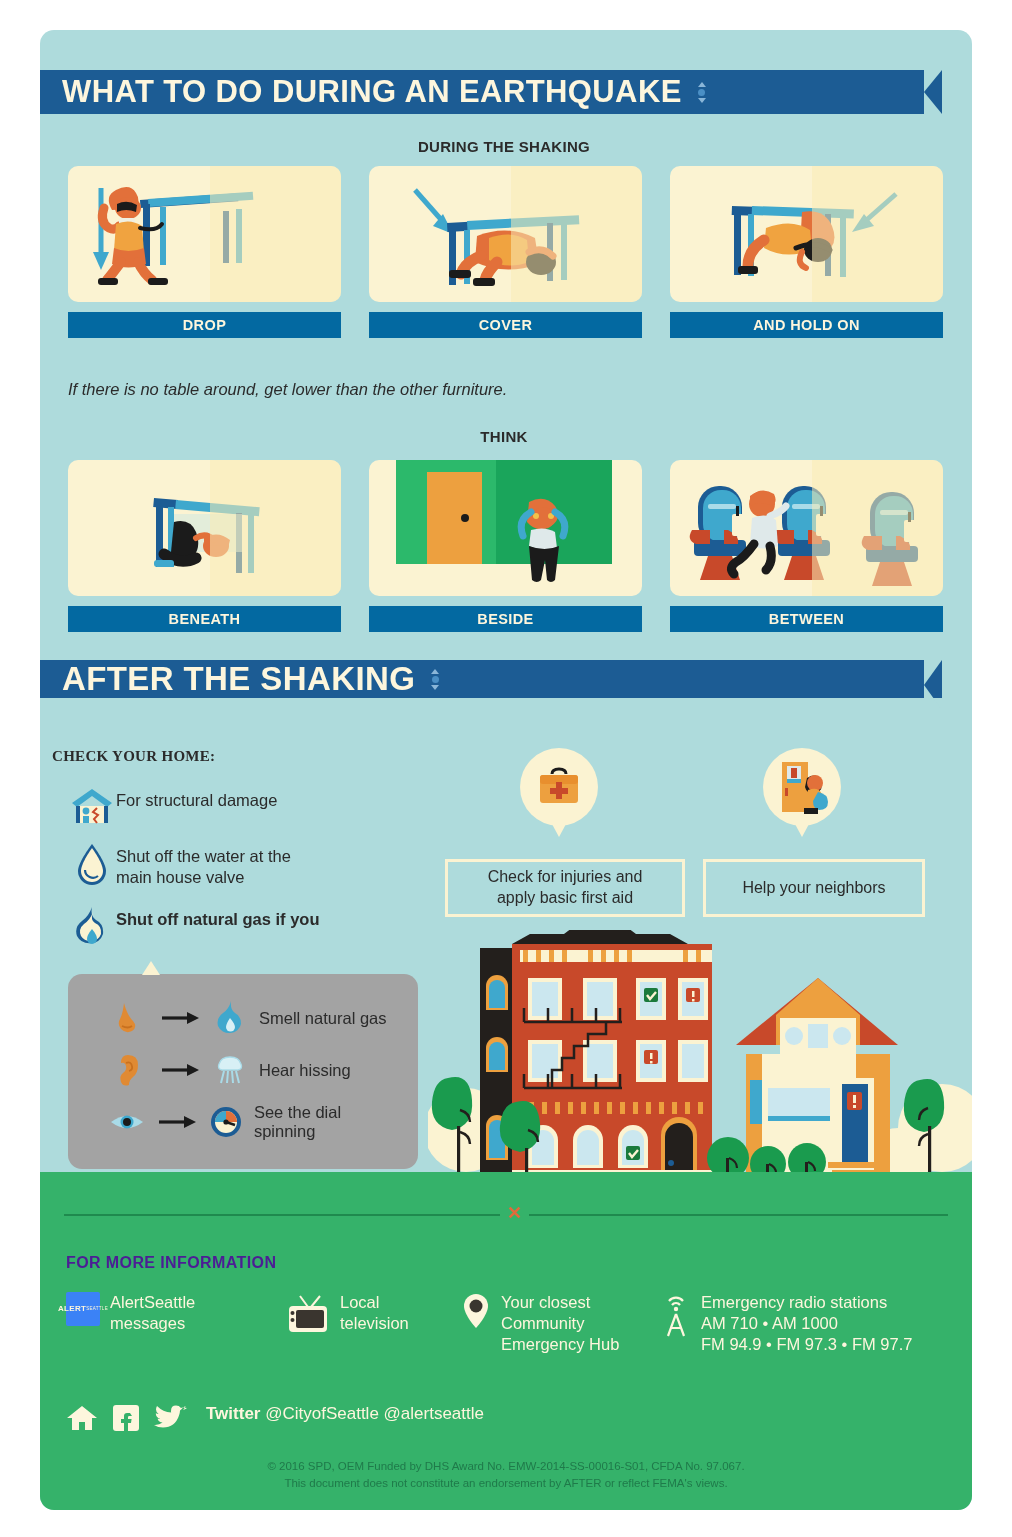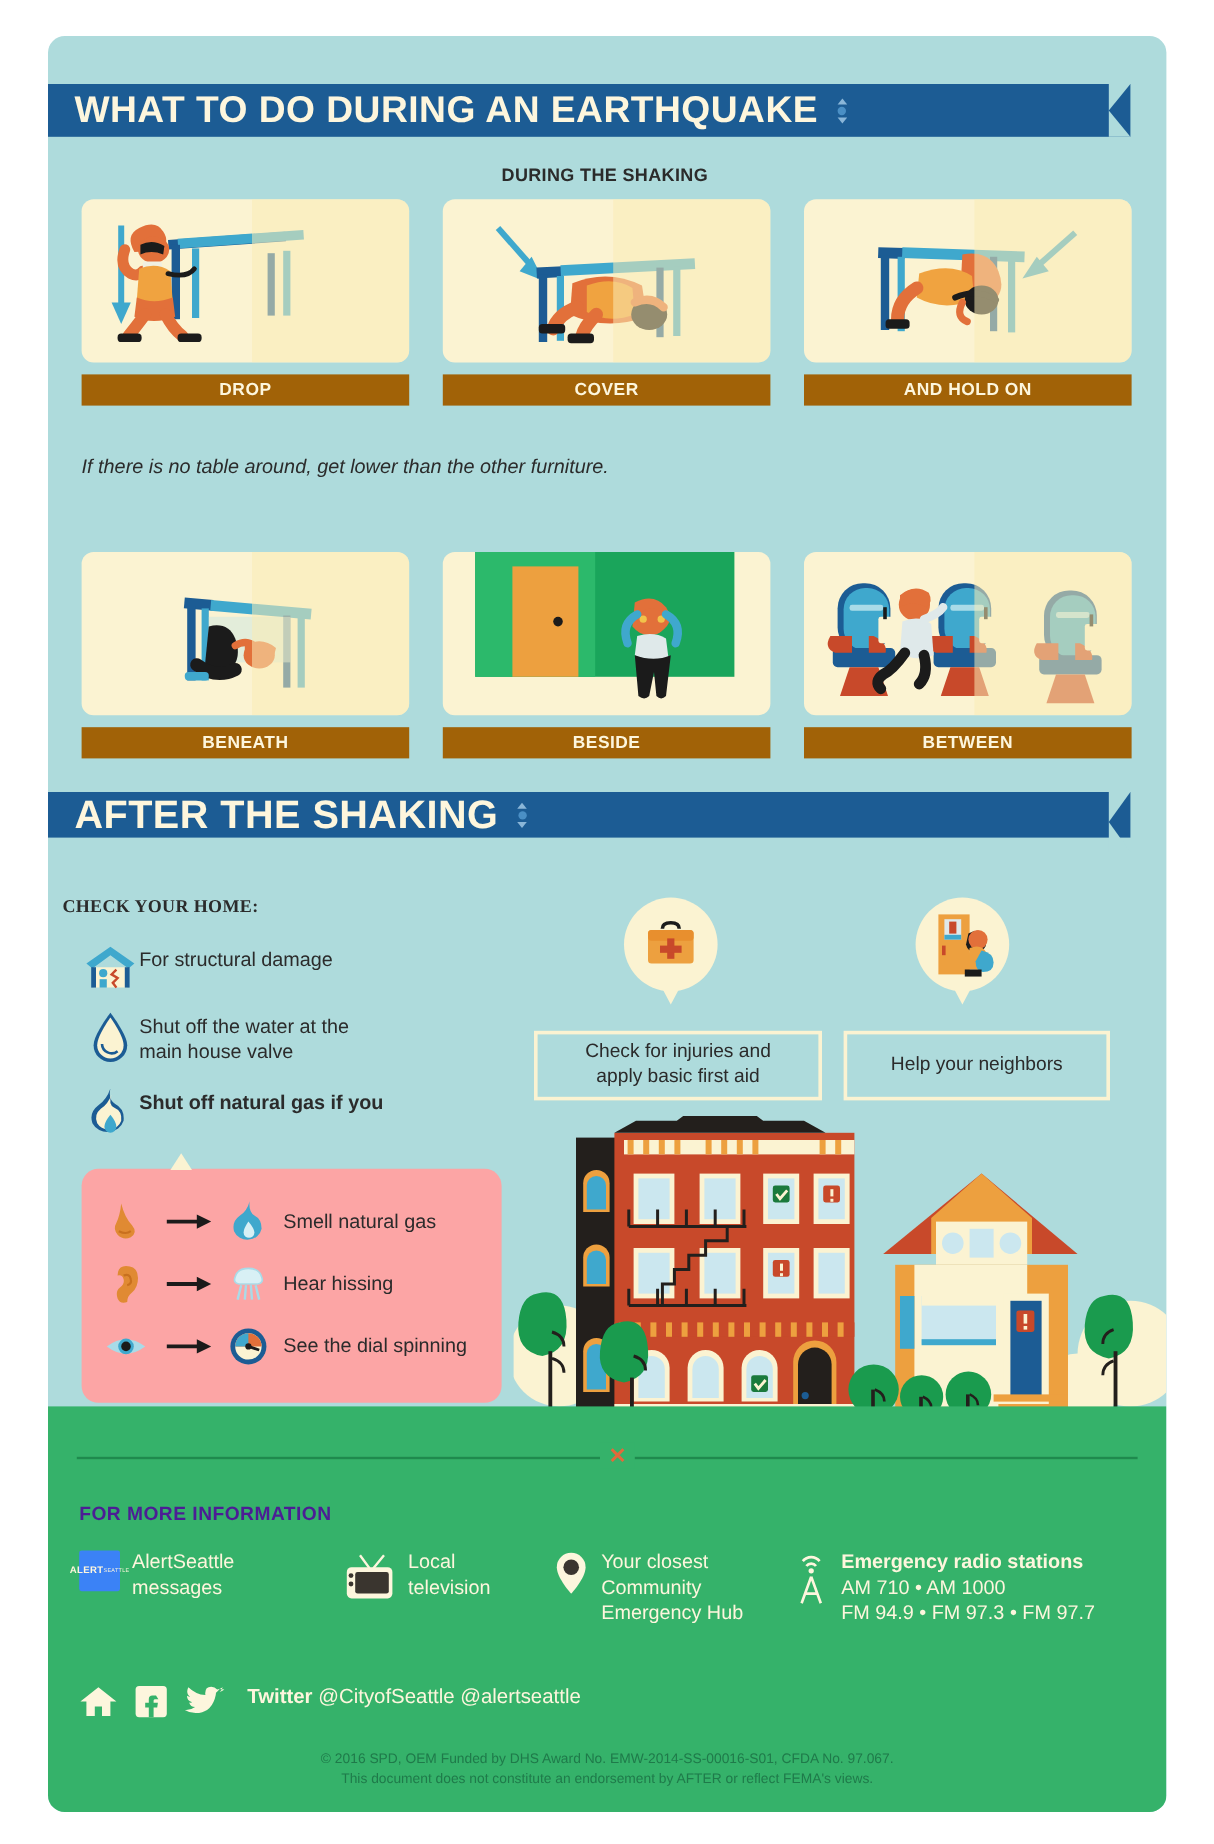--- a/index.html
+++ b/index.html
@@ -52,21 +52,21 @@
   .seclabel .rule { flex: 1; height: 2px; background: #2b2b2b; margin-left: 14px; }
 
   
   .panel { position: absolute; width: 273px; }
   .panel .art {
     height: 136px; background: #fbf3d2; border-radius: 10px;
     position: relative; overflow: hidden;
   }
   .panel .art .shade { position: absolute; right: 0; top: 0; width: 48%; height: 100%; background: rgba(250,235,180,.55); }
   .panel .cap {
-    margin-top: 10px; height: 26px; background: #a16207;
+    margin-top: 10px; height: 26px; background: #0369a1;
     display: flex; align-items: center; justify-content: center;
     color: #fdf6dd; font-size: 14.5px; font-weight: bold; letter-spacing: .4px;
   }
 
   .italic-note {
     position: absolute; left: 28px; font-style: italic; font-size: 16.5px; color: #2b2b2b;
   }
 
   
   .subhead { position: absolute; font-size: 15px; font-weight: bold; color: #2b2b2b; letter-spacing: .3px; }
@@ -86,21 +86,21 @@
     border-right: 7px solid transparent; border-top: 13px solid #fbf3d2;
   }
   .outbox {
     position: absolute; border: 3px solid #fbf3d2;
     display: flex; align-items: center; justify-content: center; text-align: center;
     font-size: 16px; color: #2b2b2b; line-height: 1.3; padding: 6px 10px;
   }
 
   
   .callout {
-    position: absolute; background: #fca5a5; border-radius: 14px;
+    position: absolute; background: #a3a3a3; border-radius: 14px; padding-left: 23px;
   }
   .callout .nub {
     position: absolute; top: -13px; left: 74px;
     width: 0; height: 0; border-left: 9px solid transparent;
     border-right: 9px solid transparent; border-bottom: 14px solid #fbf3d2;
   }
   .gasrow { display: flex; align-items: center; height: 52px; }
   .gasrow .g1 { width: 54px; display: flex; justify-content: center; }
   .gasrow .arrow { width: 52px; display: flex; justify-content: center; }
   .gasrow .g2 { width: 46px; display: flex; justify-content: center; }
@@ -111,21 +111,21 @@
     position: absolute; left: 0; bottom: 0; width: 932px; height: 338px;
     background: #35b26a;
   }
   .cutline { position: absolute; left: 24px; top: 42px; width: 884px; height: 2px; background: #1f8a4e; }
   .cutx { position: absolute; left: 460px; top: 30px; color: #e26a3b; font-size: 18px; font-weight: bold; background: #35b26a; padding: 0 7px; }
   .fhead { position: absolute; left: 26px; top: 82px; color: #4c1d95; font-size: 16px; font-weight: bold; letter-spacing: .4px; }
   .finfo { position: absolute; left: 26px; top: 120px; width: 890px; display: flex; }
   .fitem { display: flex; align-items: flex-start; }
   .fitem .fic { flex: 0 0 auto; margin-right: 10px; }
   .fitem .ftx { color: #fdf6dd; font-size: 16.5px; line-height: 1.27; }
-  .fitem .ftx b { font-weight: bold; }
+  .fitem .ftx b { font-weight: normal; }
   .social { position: absolute; left: 26px; top: 232px; display: flex; align-items: flex-start; }
   .social .sic { margin-right: 14px; }
   .social .stx { color: #fdf6dd; font-size: 17px; margin-left: 4px; }
   .social .stx b { font-weight: bold; }
   .copy { position: absolute; left: 0; top: 286px; width: 932px; text-align: center; color: #1f7a4a; font-size: 11.5px; line-height: 1.5; }
 
   .alertlogo {
     width: 34px; height: 34px; background: #3b82f6; border-radius: 2px;
     display: flex; flex-direction: row; align-items: center; justify-content: center;
   }
@@ -231,20 +231,24 @@
         <path d="M126 82 q18 -8 34 2" fill="none" stroke="#1b1b1b" stroke-width="5" stroke-linecap="round"></path>
         <path d="M132 86 q-6 12 4 16" fill="none" stroke="#e2703a" stroke-width="6" stroke-linecap="round"></path>
         <rect x="68" y="100" width="20" height="8" rx="3" fill="#1b1b1b"></rect>
       </svg>
     </div>
     <div class="cap">AND HOLD ON</div>
   </div>
 
   <div class="italic-note" style="top:350px;text-align:right;">If there is no table around, get lower than the other furniture.</div>
 
+  <div class="seclabel" style="top:398px;">
+    <span>THINK</span>
+    <div class="rule"></div>
+  </div>
 
   <div class="panel" style="left:28px; top:430px;">
     <div class="art">
       <div class="shade"></div>
       <svg width="273" height="136" viewBox="0 0 273 136">
         <rect x="86" y="38" width="24" height="9" fill="#1c5c94" transform="rotate(5 86 38)"></rect>
         <rect x="108" y="40" width="84" height="9" fill="#3fa8cd" transform="rotate(5 108 40)"></rect>
         <rect x="88" y="45" width="7" height="62" fill="#1c5c94"></rect>
         <rect x="100" y="47" width="6" height="60" fill="#3fa8cd"></rect>
         <rect x="168" y="53" width="6" height="60" fill="#1c5c94"></rect>

